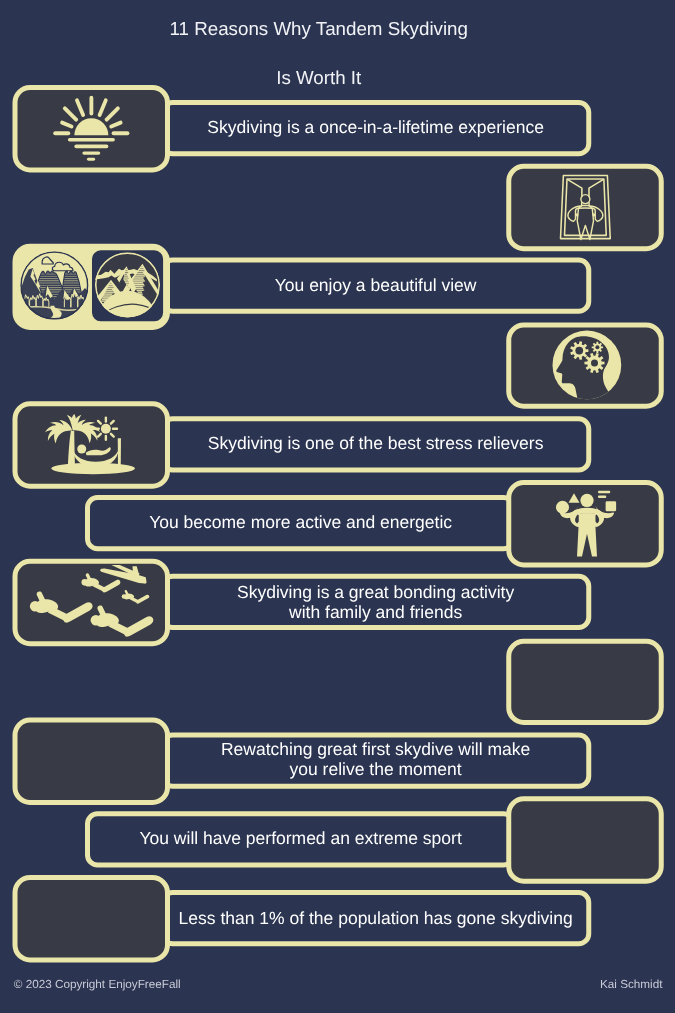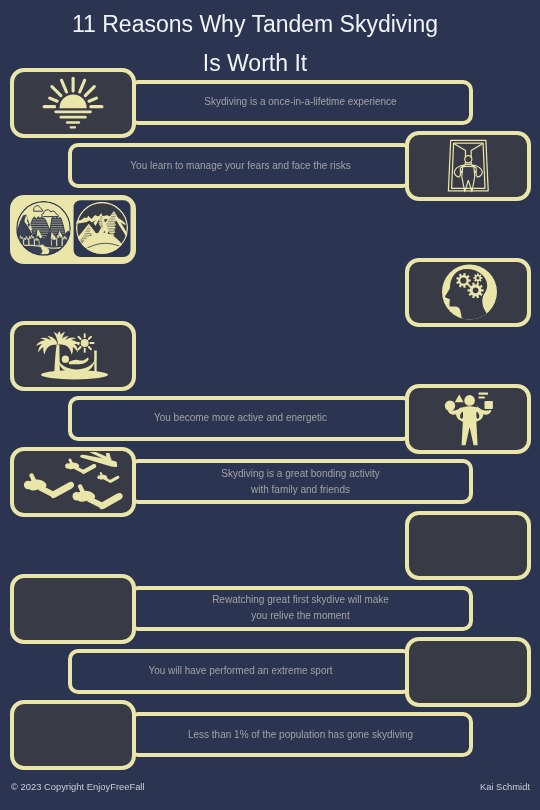--- a/index.html
+++ b/index.html
@@ -9,21 +9,21 @@
     background:#2b3450;
     font-family:"Liberation Sans", sans-serif;
     -webkit-font-smoothing:antialiased;
   }
   .page{position:relative;width:540px;height:810px;background:#2b3450;}
 
   
   .title{
     position:absolute;left:0;top:11px;width:510px;
     text-align:center;color:#f2f3f7;
-    font-size:23px;line-height:26.6px;font-weight:400;
+    font-size:15px;line-height:26.6px;font-weight:400;
   }
   .title .l2{display:block;margin-top:12px;}
 
   .logo{position:absolute;left:478px;top:9px;width:50px;height:48px;}
 
   
   .row{position:absolute;left:0;width:540px;height:70px;}
 
   .iconbox{
     position:absolute;top:0;width:126px;height:69.7px;
@@ -40,21 +40,21 @@
     position:absolute;top:11.7px;height:45px;
     border:4.4px solid #eae5a9;border-radius:10px;
     background:#2b3450;box-sizing:border-box;
     display:flex;align-items:center;justify-content:center;
     z-index:2;
   }
   .textbox.toright{left:128px;width:345px;}
   .textbox.toleft{left:68px;width:345px;}
 
   .textbox span{
-    color:#a3a3a3;font-size:10px;line-height:15.8px;text-align:center;
+    color:#ffffff;font-size:14px;line-height:15.8px;text-align:center;
     white-space:pre-line;display:block;
   }
 
   .iconsvg{width:116.6px;height:60.3px;display:block;}
 
   
   .footer{position:absolute;left:0;top:781px;width:540px;height:20px;}
   .footer .copy{position:absolute;left:11px;top:0;color:#c9ccd8;font-size:9.4px;}
   .footer .auth{position:absolute;right:10px;top:0;color:#c9ccd8;font-size:9.4px;}
 </style>
@@ -112,23 +112,20 @@
   <path d="M55.3 28.8 C51.7 29.0 49.0 30.0 47.1 31.6 C45.0 33.3 44.0 35.5 44.5 37.4
            C45.0 39.1 46.5 40.4 48.8 41.1 L50.4 39.3 L50.4 32.6 C50.4 31.5 51.3 30.8 52.8 30.6 Z"></path>
   <path d="M61.3 28.8 C64.9 29.0 67.6 30.0 69.5 31.6 C71.6 33.3 72.6 35.5 72.1 37.4
            C71.6 39.1 70.1 40.4 67.8 41.1 L66.2 39.3 L66.2 32.6 C66.2 31.5 65.3 30.8 63.8 30.6 Z"></path>
   <path d="M52.8 30.6 C54.1 30.45 56.1 30.35 58.3 30.35 C60.5 30.35 62.5 30.45 63.8 30.6
            L64.8 40.7 L61.9 55.6 L58.3 44.3 L54.7 55.6 L51.8 40.7 Z"></path>
   <path d="M51.6 35.2 a0.5 0.75 0 1 0 0.02 0 M65.0 35.2 a0.5 0.75 0 1 0 0.02 0"></path>
  </g>
 </svg>
         </div>
-        <div class="textbox toleft">
-          <span>You learn to manage your fears and face the risks</span>
-        </div>
       </div>
       <div class="row" style="top: 194.54px;">
         <div class="iconbox left invert">
           <svg class="iconsvg" viewBox="0 0 116.6 60.3" xmlns="http://www.w3.org/2000/svg">
  <defs>
   <clipPath id="mlClipA_2">
                 <circle cx="28.5" cy="29.3" r="27.3"></circle>
               </clipPath>
   <clipPath id="mlClipB_2">
                 <circle cx="87.0" cy="28.9" r="26.1"></circle>
@@ -204,20 +201,23 @@
    <path d="M73.5 26.5 L76.1 31.2 L74.4 32.2 L76.6 35.4 L74.6 36.2 L76.4 39.4 L74.4 40.0 L75.4 42.5 L65.5 42.5 Z" fill="url(#hatchB_2)"></path>
 
    <path d="M60.0 60 C62.5 46.5 73.3 33.6 86.8 33.6 C100.3 33.6 110.3 46.5 113.0 60 Z" fill="#eae5a9"></path>
 
    <path d="M102.0 60 C104.0 49.8 109.5 44.2 116.5 44.2 L116.5 60 Z" fill="#eae5a9"></path>
    <path d="M64.0 54.5 C72.5 47.5 83.8 43.3 94.0 44.5 C101.6 45.4 108.7 48.4 113.8 52.0" fill="none" stroke="#383b45" stroke-width="0.85"></path>
    <circle cx="87.0" cy="28.9" r="25.4" fill="none" stroke="#eae5a9" stroke-width="1.3"></circle>
  </g>
 </svg>
         </div>
+        <div class="textbox toright">
+          <span>You enjoy a beautiful view</span>
+        </div>
       </div>
       <div class="row" style="top: 257.76px;">
         <div class="iconbox right">
           <svg class="iconsvg" viewBox="0 0 116.6 60.3" xmlns="http://www.w3.org/2000/svg">
  <defs>
   <clipPath id="hgClip_3">
                 <circle cx="59.5" cy="30.0" r="27.5"></circle>
               </clipPath>
  </defs>
  <g clip-path="url(#hgClip_3)">
@@ -295,20 +295,23 @@
   <path d="M42.8 32.6 C43.8 43.0 52.0 47.8 61.6 47.8 C71.2 47.8 79.2 43.2 80.3 32.6
            C78.0 39.8 70.8 43.4 61.6 43.4 C52.4 43.4 45.1 39.8 42.8 32.6 Z"></path>
 
   <circle cx="50.4" cy="33.2" r="3.6"></circle>
   <path d="M53.6 36.2 C56.0 34.6 59.5 33.5 62.5 33.9 C64.6 34.2 66.0 35.0 68.2 34.4
            C70.0 33.9 71.5 32.8 73.0 31.6 C74.2 32.7 73.6 34.4 71.8 35.8
            C69.6 37.5 67.0 38.3 64.0 38.3 L54.2 38.3 Z"></path>
  </g>
 </svg>
         </div>
+        <div class="textbox toright">
+          <span>Skydiving is one of the best stress relievers</span>
+        </div>
       </div>
       <div class="row" style="top: 384.2px;">
         <div class="iconbox right">
           <svg class="iconsvg" viewBox="0 0 116.6 60.3" xmlns="http://www.w3.org/2000/svg">
  <g fill="#eae5a9">
 
   <path d="M49.2 5.6 L53.6 13.2 L44.8 13.2 Z"></path>
   <circle cx="40.0" cy="16.8" r="5.2"></circle>
   <rect x="68.5" y="3.6" width="9.6" height="2.1" rx="0.6"></rect>
   <rect x="68.5" y="7.4" width="6.4" height="2.1" rx="0.6"></rect>

